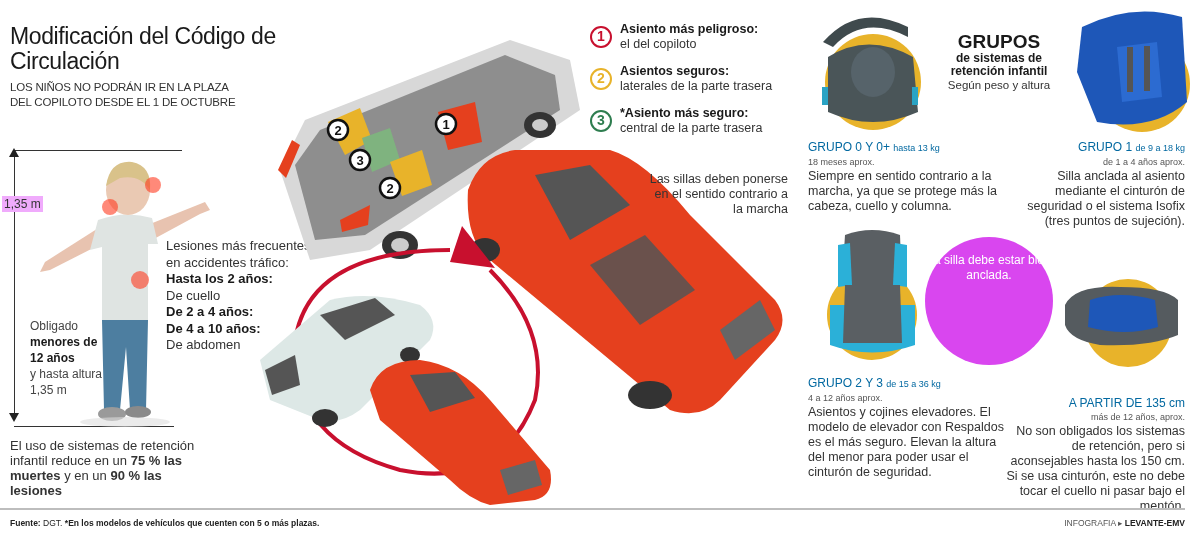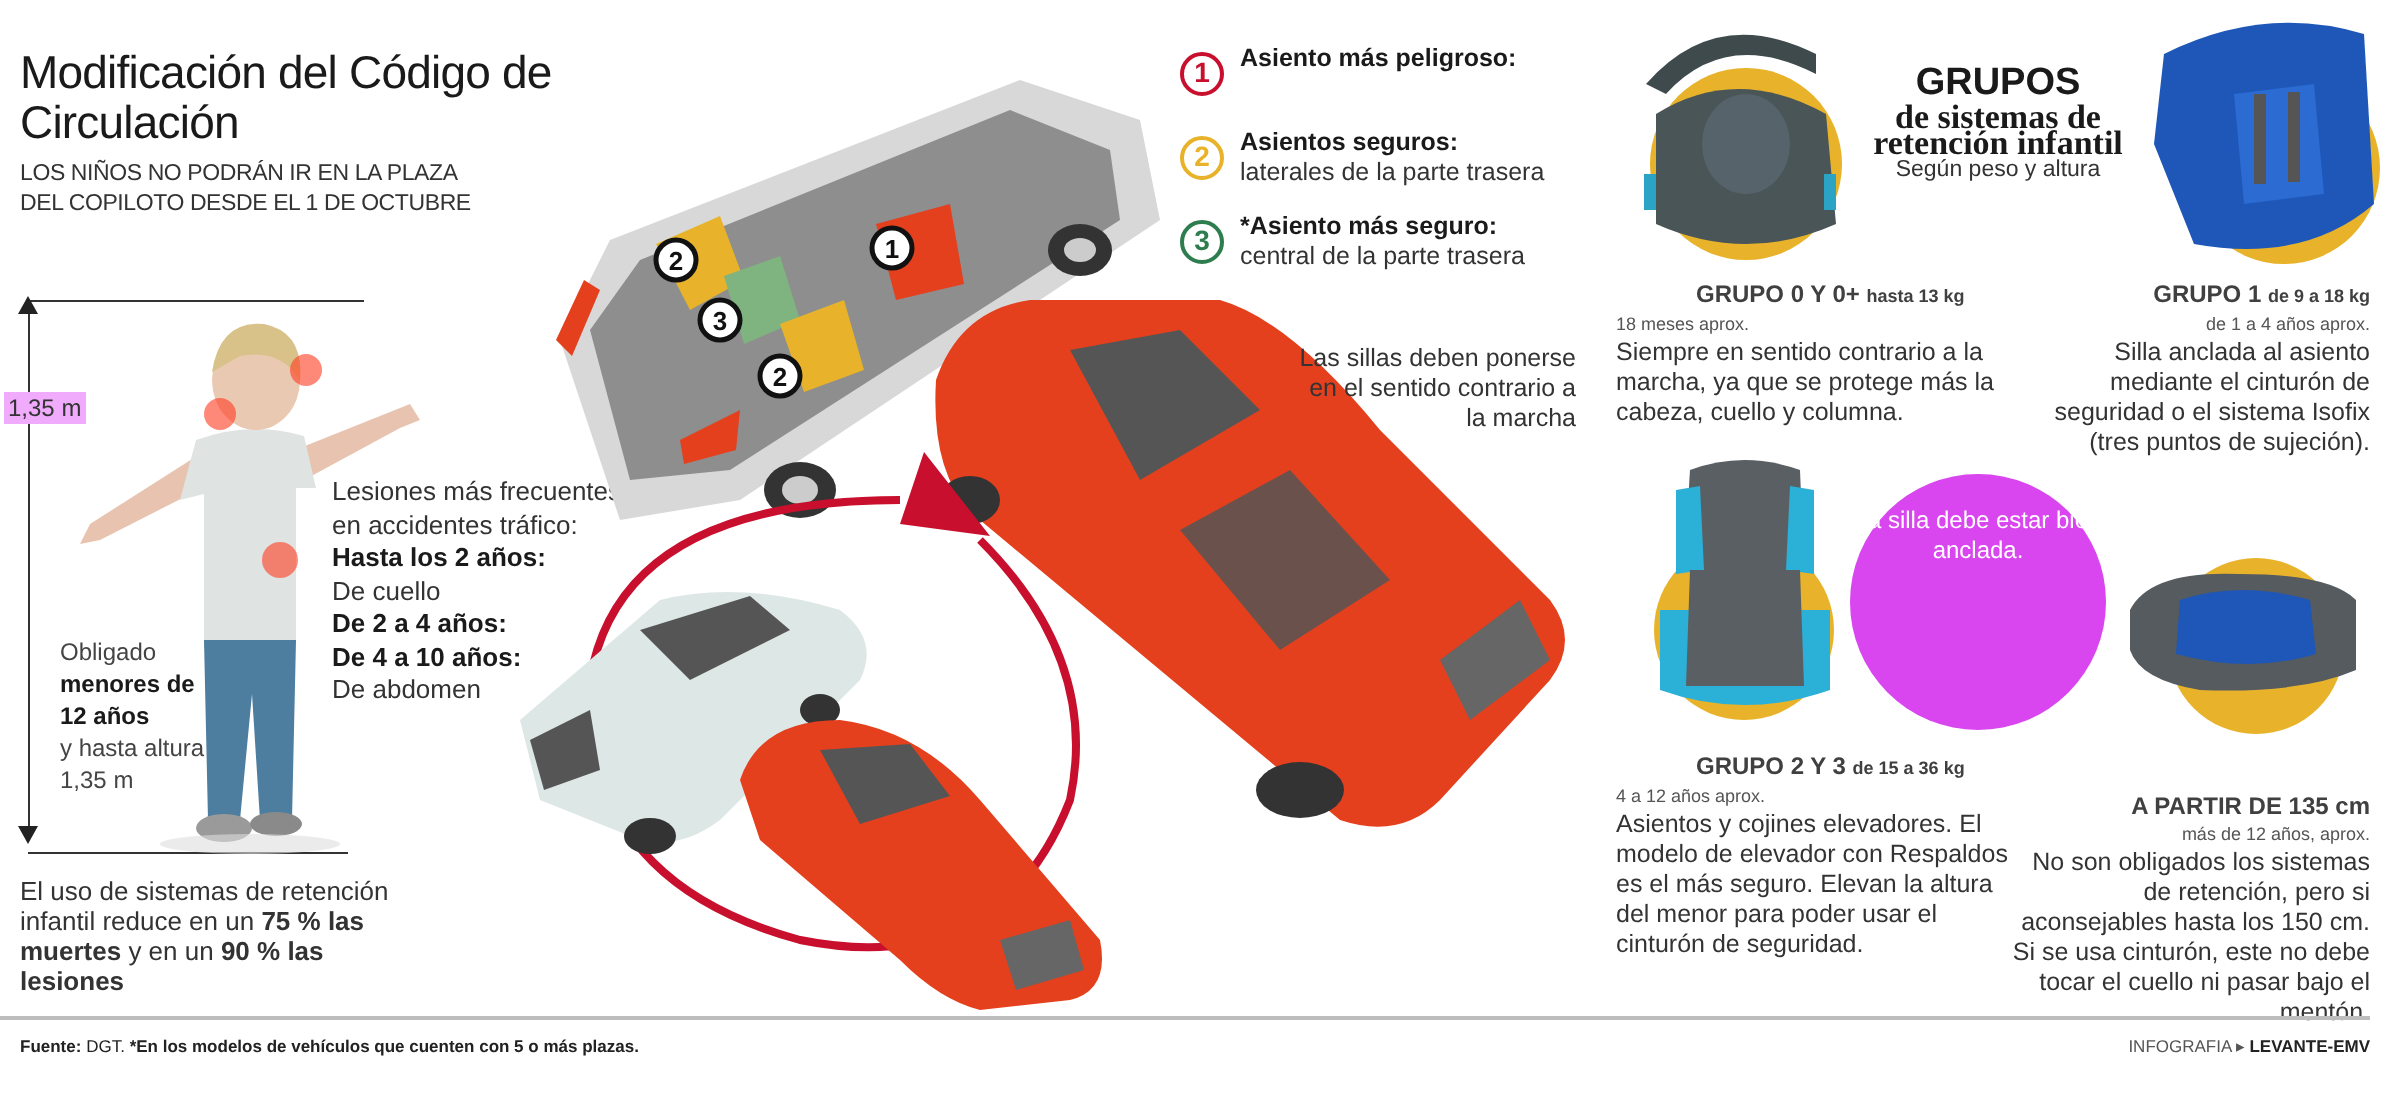--- a/index.html
+++ b/index.html
@@ -36,24 +36,24 @@
   .legend-num { position: absolute; left: 2px; top: 4px; width: 22px; height: 22px; border-radius: 50%; border: 2.5px solid; font-size: 14px; font-weight: bold; text-align: center; line-height: 17px; }
   .legend-head { font-weight: bold; color: #1a1a1a; }
   .legend-desc { color: #333; }
 
   .sillas-note { left: 648px; top: 172px; width: 140px; text-align: right; font-size: 12.5px; line-height: 15px; color: #333; }
 
   
   .seat-img { position: absolute; }
   .grupos-title { left: 934px; top: 32px; width: 130px; text-align: center; }
   .grupos-title .g1 { font-size: 19px; font-weight: bold; color: #1a1a1a; line-height: 20px; }
-  .grupos-title .g2 { font-size: 17px; font-weight: bold; color: #1a1a1a; line-height: 13px; font-family: Liberation Serif, serif; }
+  .grupos-title .g2 { font-size: 12px; font-weight: bold; color: #1a1a1a; line-height: 13px; }
   .grupos-title .g3 { font-size: 11.5px; color: #333; line-height: 14px; }
 
-  .grp-head { font-size: 12px; font-weight: bold; color: #404040; line-height: 14px; margin-left: 40px; }
+  .grp-head { font-size: 12px; font-weight: normal; color: #0369a1; line-height: 14px; }
   .grp-head small { font-size: 9px; }
   .grp-age { font-size: 9px; color: #555; line-height: 14px; }
   .grp-desc { font-size: 12.5px; line-height: 15px; color: #333; }
 
   .g0 { left: 808px; top: 140px; width: 190px; }
   .g1b { left: 1010px; top: 140px; width: 175px; text-align: right; }
   .g23 { left: 808px; top: 376px; width: 200px; }
   .g135 { left: 1005px; top: 396px; width: 180px; text-align: right; }
 
   .warning { left: 925px; top: 237px; width: 128px; height: 128px; border-radius: 50%; background: #d946ef; color: #fff; text-align: center; padding-top: 16px; font-size: 12px; line-height: 15px; }
@@ -174,20 +174,21 @@
     <path d="M120 390 Q130 360 170 360 Q210 365 240 400 L300 470 Q305 495 285 500 L240 505 Q220 500 200 480 L130 420 Z" fill="#e5401e"></path>
     <path d="M160 375 L205 372 L225 398 L180 412 Z" fill="#555"></path>
     <path d="M250 470 L285 460 L292 485 L258 495 Z" fill="#666"></path>
   </g>
 </svg>
 
 <div class="abs legend">
   <div class="legend-item">
     <div class="legend-num" style="border-color:#c8102e;color:#c8102e">1</div>
     <div class="legend-head">Asiento más peligroso:</div>
+    <div class="legend-desc">el del copiloto</div>
   </div>
   <div class="legend-item">
     <div class="legend-num" style="border-color:#e8b32a;color:#e8b32a">2</div>
     <div class="legend-head">Asientos seguros:</div>
     <div class="legend-desc">laterales de la parte trasera</div>
   </div>
   <div class="legend-item">
     <div class="legend-num" style="border-color:#2e7d4f;color:#2e7d4f">3</div>
     <div class="legend-head">*Asiento más seguro:</div>
     <div class="legend-desc">central de la parte trasera</div>

